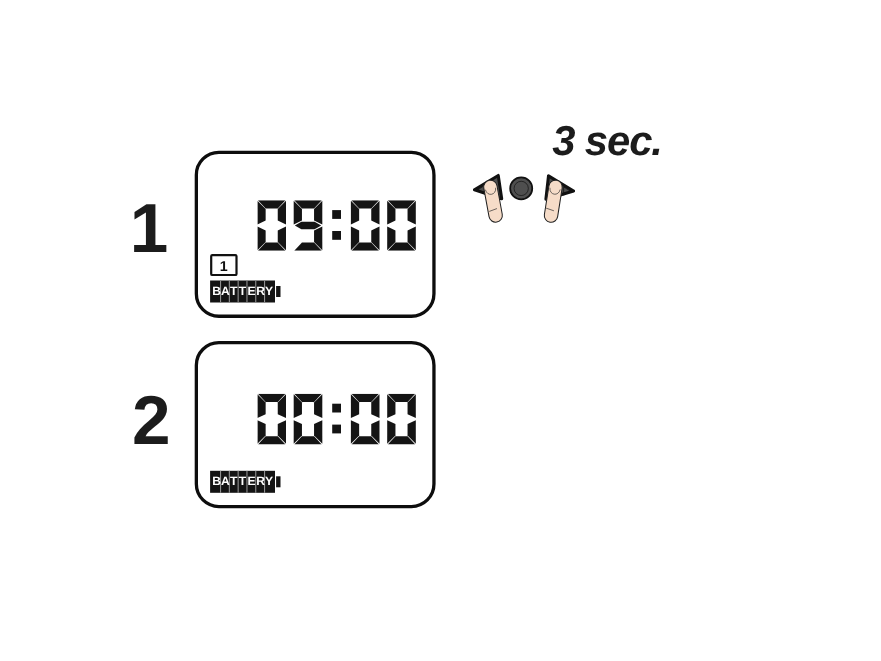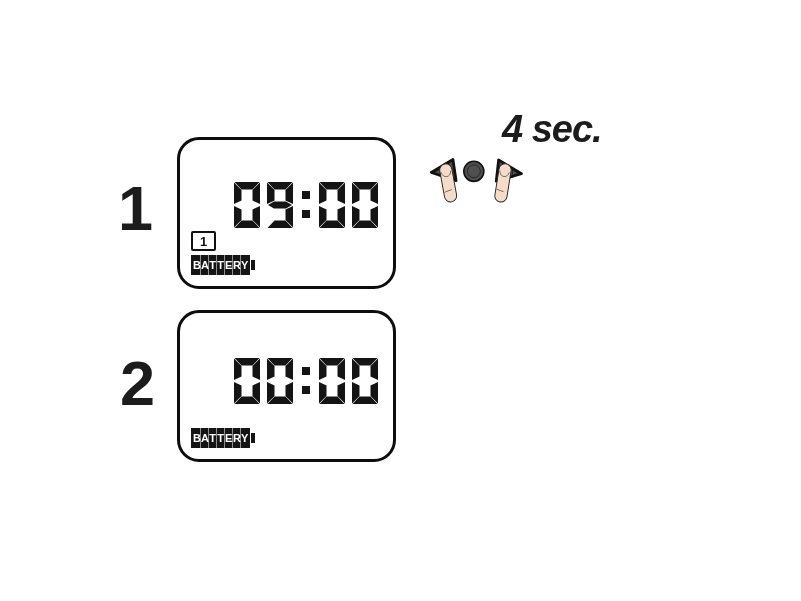--- a/index.html
+++ b/index.html
@@ -157,21 +157,21 @@
           <span class="bat-letter">T</span>
           <span class="bat-letter">T</span>
           <span class="bat-letter">E</span>
           <span class="bat-letter">R</span>
           <span class="bat-letter">Y</span>
         </div>
       <div class="bat-nub"></div>
     </div>
   </div>
 
-  <div class="duration">4 sec.</div>
+  <div class="duration">3 sec.</div>
 
   <svg class="buttons-art" width="276" height="190" viewBox="425 95 701 285">
     <svg x="425" y="95" width="276" height="190" viewBox="425 95 276 190">
 
       <path class="tri" d="M441,193 L496,160 L504,214 Z"></path>
       <path class="glyph" d="M449,193 L464,183.5 L464,202.5 Z"></path>
 
       <circle class="round-btn" cx="549" cy="190" r="25.5"></circle>
       <circle class="ring" cx="549" cy="190" r="16.5"></circle>
 

